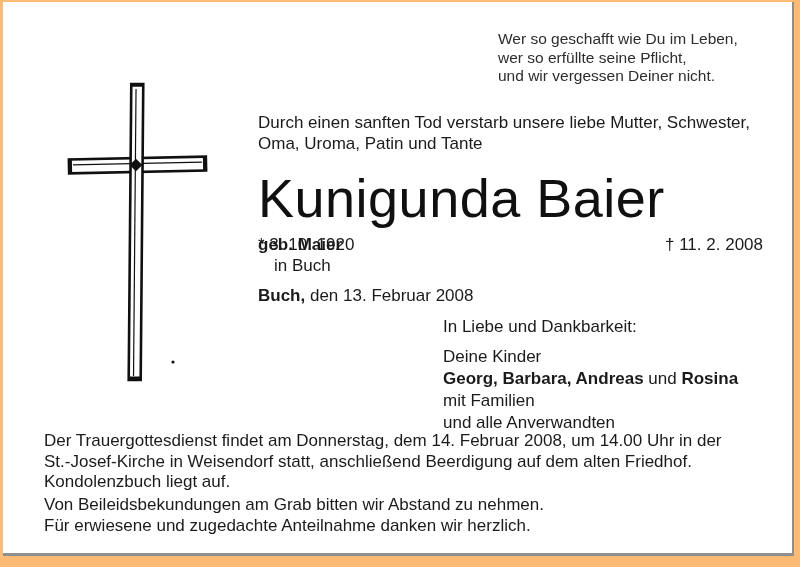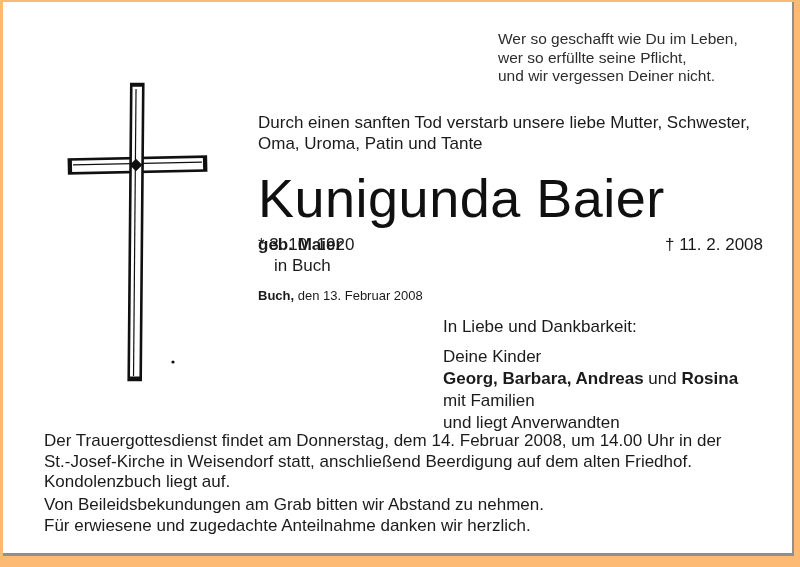--- a/index.html
+++ b/index.html
@@ -56,21 +56,21 @@
   .dates-row {
     left: 258px; top: 234px; width: 505px; height: 21px;
     font-size: 17px; line-height: 21px;
   }
   .dates-row .birth  { position: absolute; left: 0; white-space: nowrap; }
   .dates-row .maiden { position: absolute; left: 0; width: 100%; font-weight: 700; white-space: nowrap; }
   .dates-row .death  { position: absolute; right: 0; white-space: nowrap; }
 
   .birthplace { left: 258px; top: 255px; font-size: 17px; line-height: 21px; margin-left: 16px; }
 
-  .dateline { left: 258px; top: 285px; font-size: 13px; line-height: 21px; white-space: nowrap; }
+  .dateline { left: 258px; top: 285px; font-size: 17px; line-height: 21px; white-space: nowrap; }
 
   .bold { font-weight: 700; }
 
   .mourners { left: 443px; top: 316px; font-size: 17px; line-height: 22px; white-space: nowrap; }
   .mourners .heading { margin-bottom: 8px; }
 
   .funeral {
     left: 44px; top: 431px;
     font-size: 17px; line-height: 20.5px;
     white-space: nowrap;
@@ -135,21 +135,21 @@
     <span class="bold">Buch,</span><span> den 13. Februar 2008</span>
   </div>
 
   <div class="abs mourners">
     <div class="heading">In Liebe und Dankbarkeit:</div>
     <div>Deine Kinder</div>
     <div>
       <span class="bold">Georg, Barbara, Andreas</span><span> und </span><span class="bold">Rosina</span>
     </div>
     <div>mit Familien</div>
-    <div>und liegt Anverwandten</div>
+    <div>und alle Anverwandten</div>
   </div>
 
   <div class="abs funeral">
     <div>Der Trauergottesdienst findet am Donnerstag, dem 14. Februar 2008, um 14.00 Uhr in der</div>
     <div>St.-Josef-Kirche in Weisendorf statt, anschließend Beerdigung auf dem alten Friedhof.</div>
     <div>Kondolenzbuch liegt auf.</div>
   </div>
 
   <div class="abs condolence">
     <div>Von Beileidsbekundungen am Grab bitten wir Abstand zu nehmen.</div>

